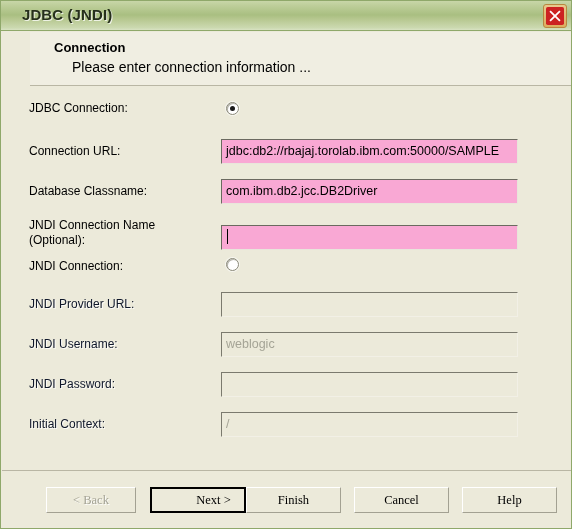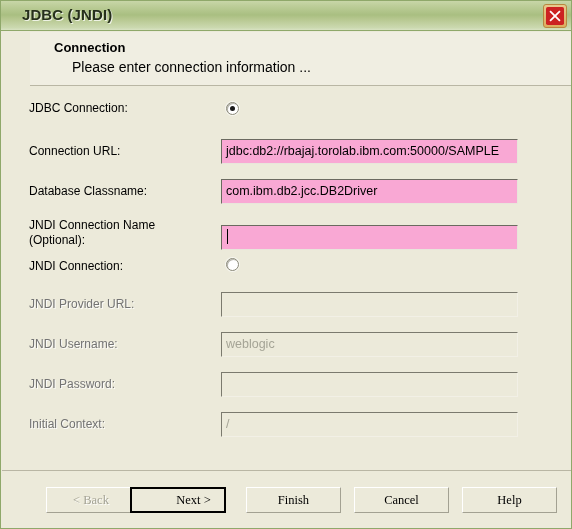--- a/index.html
+++ b/index.html
@@ -116,21 +116,21 @@
   .field-label {
     position: absolute;
     left: 27px;
     top: 0;
     font-size: 12px;
     color: #000000;
     line-height: 15px;
     white-space: pre-line;
   }
   .field-label.disabled {
-    color: #737373;
+    color: #0f172a;
     text-shadow: 1px 1px 0 rgba(255,255,255,0.85);
   }
 
   
   .text-input {
     position: absolute;
     left: 219px;
     width: 297px;
     height: 25px;
     box-sizing: border-box;
@@ -294,19 +294,19 @@
 
     <div class="form-row" style="top:326px;">
       <div class="field-label disabled" style="top:4px;">Initial Context:</div>
       <div class="text-input disabled" style="top:-1px;">/</div>
     </div>
 
   </div>
 
   <div id="button-bar">
     <button class="dlg-button disabled" style="left:44px;width:90px;" disabled="">&lt; Back</button>
-    <button class="dlg-button default" style="left:128px;width:96px;padding-left:31px;">Next &gt;</button>
+    <button class="dlg-button default" style="left:148px;width:96px;padding-left:31px;">Next &gt;</button>
     <button class="dlg-button" style="left:244px;width:95px;">Finish</button>
     <button class="dlg-button" style="left:352px;width:95px;">Cancel</button>
     <button class="dlg-button" style="left:460px;width:95px;">Help</button>
   </div>
 
 </div>
 
 </body></html>

